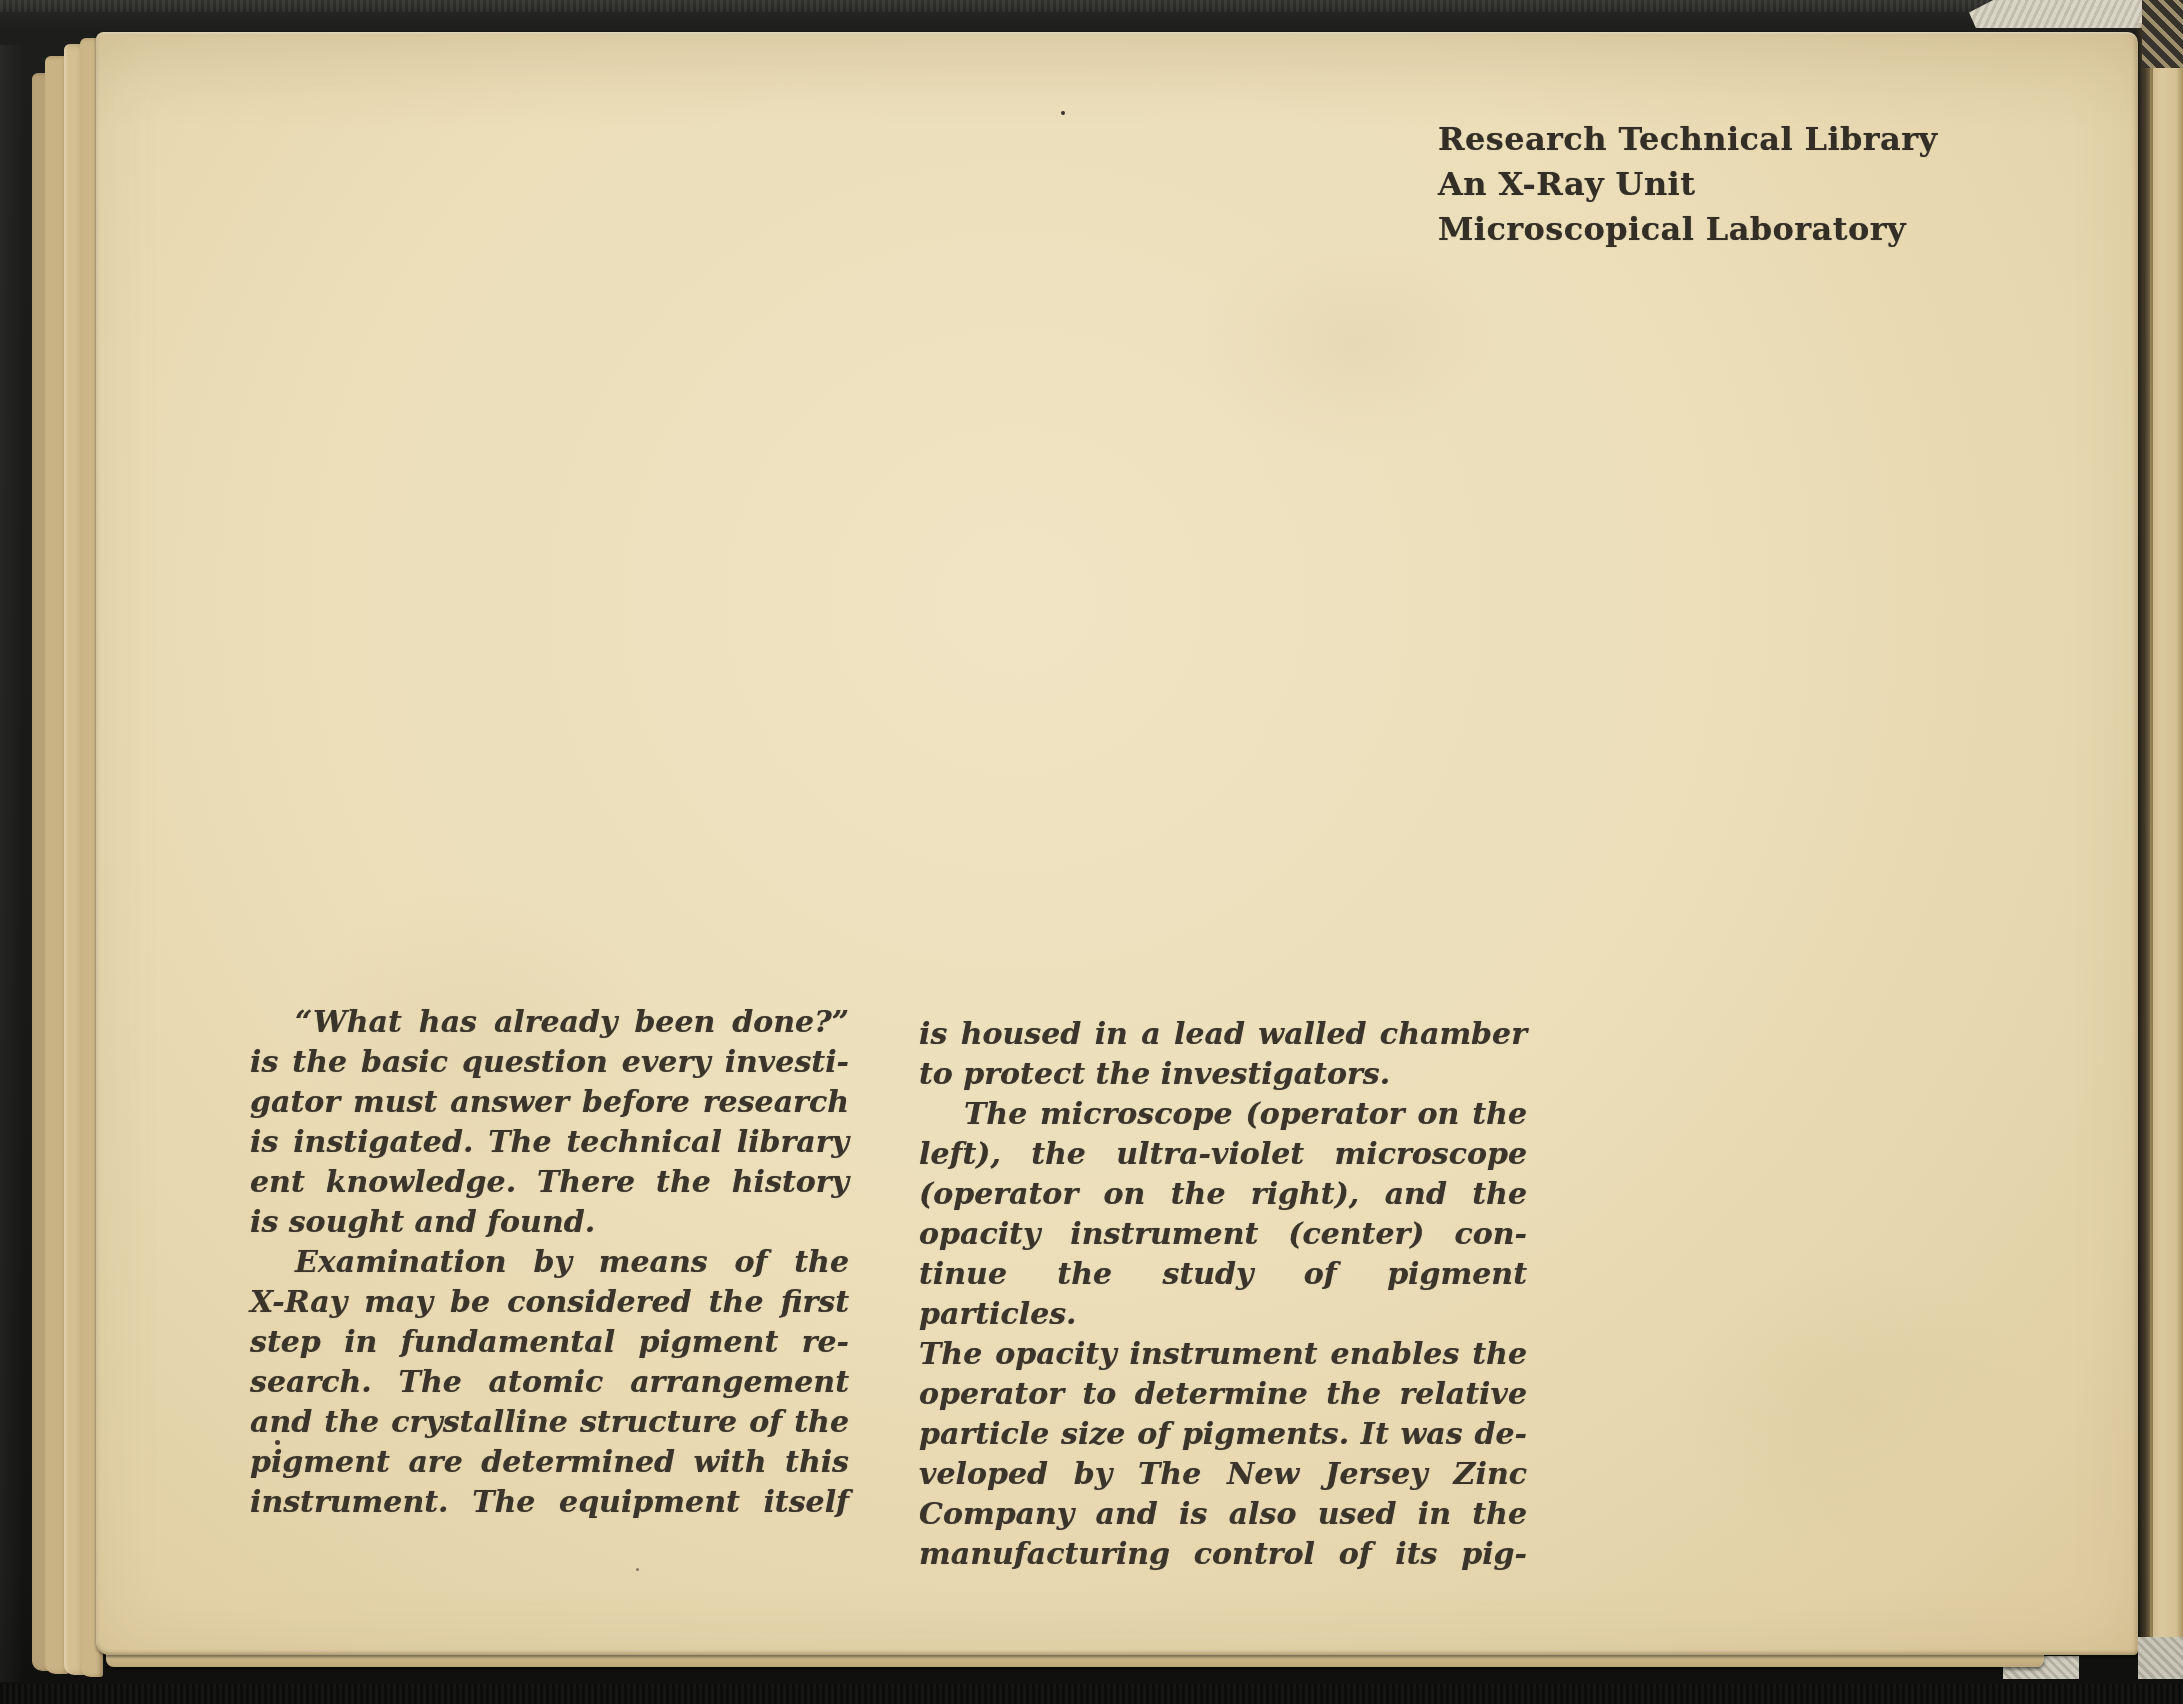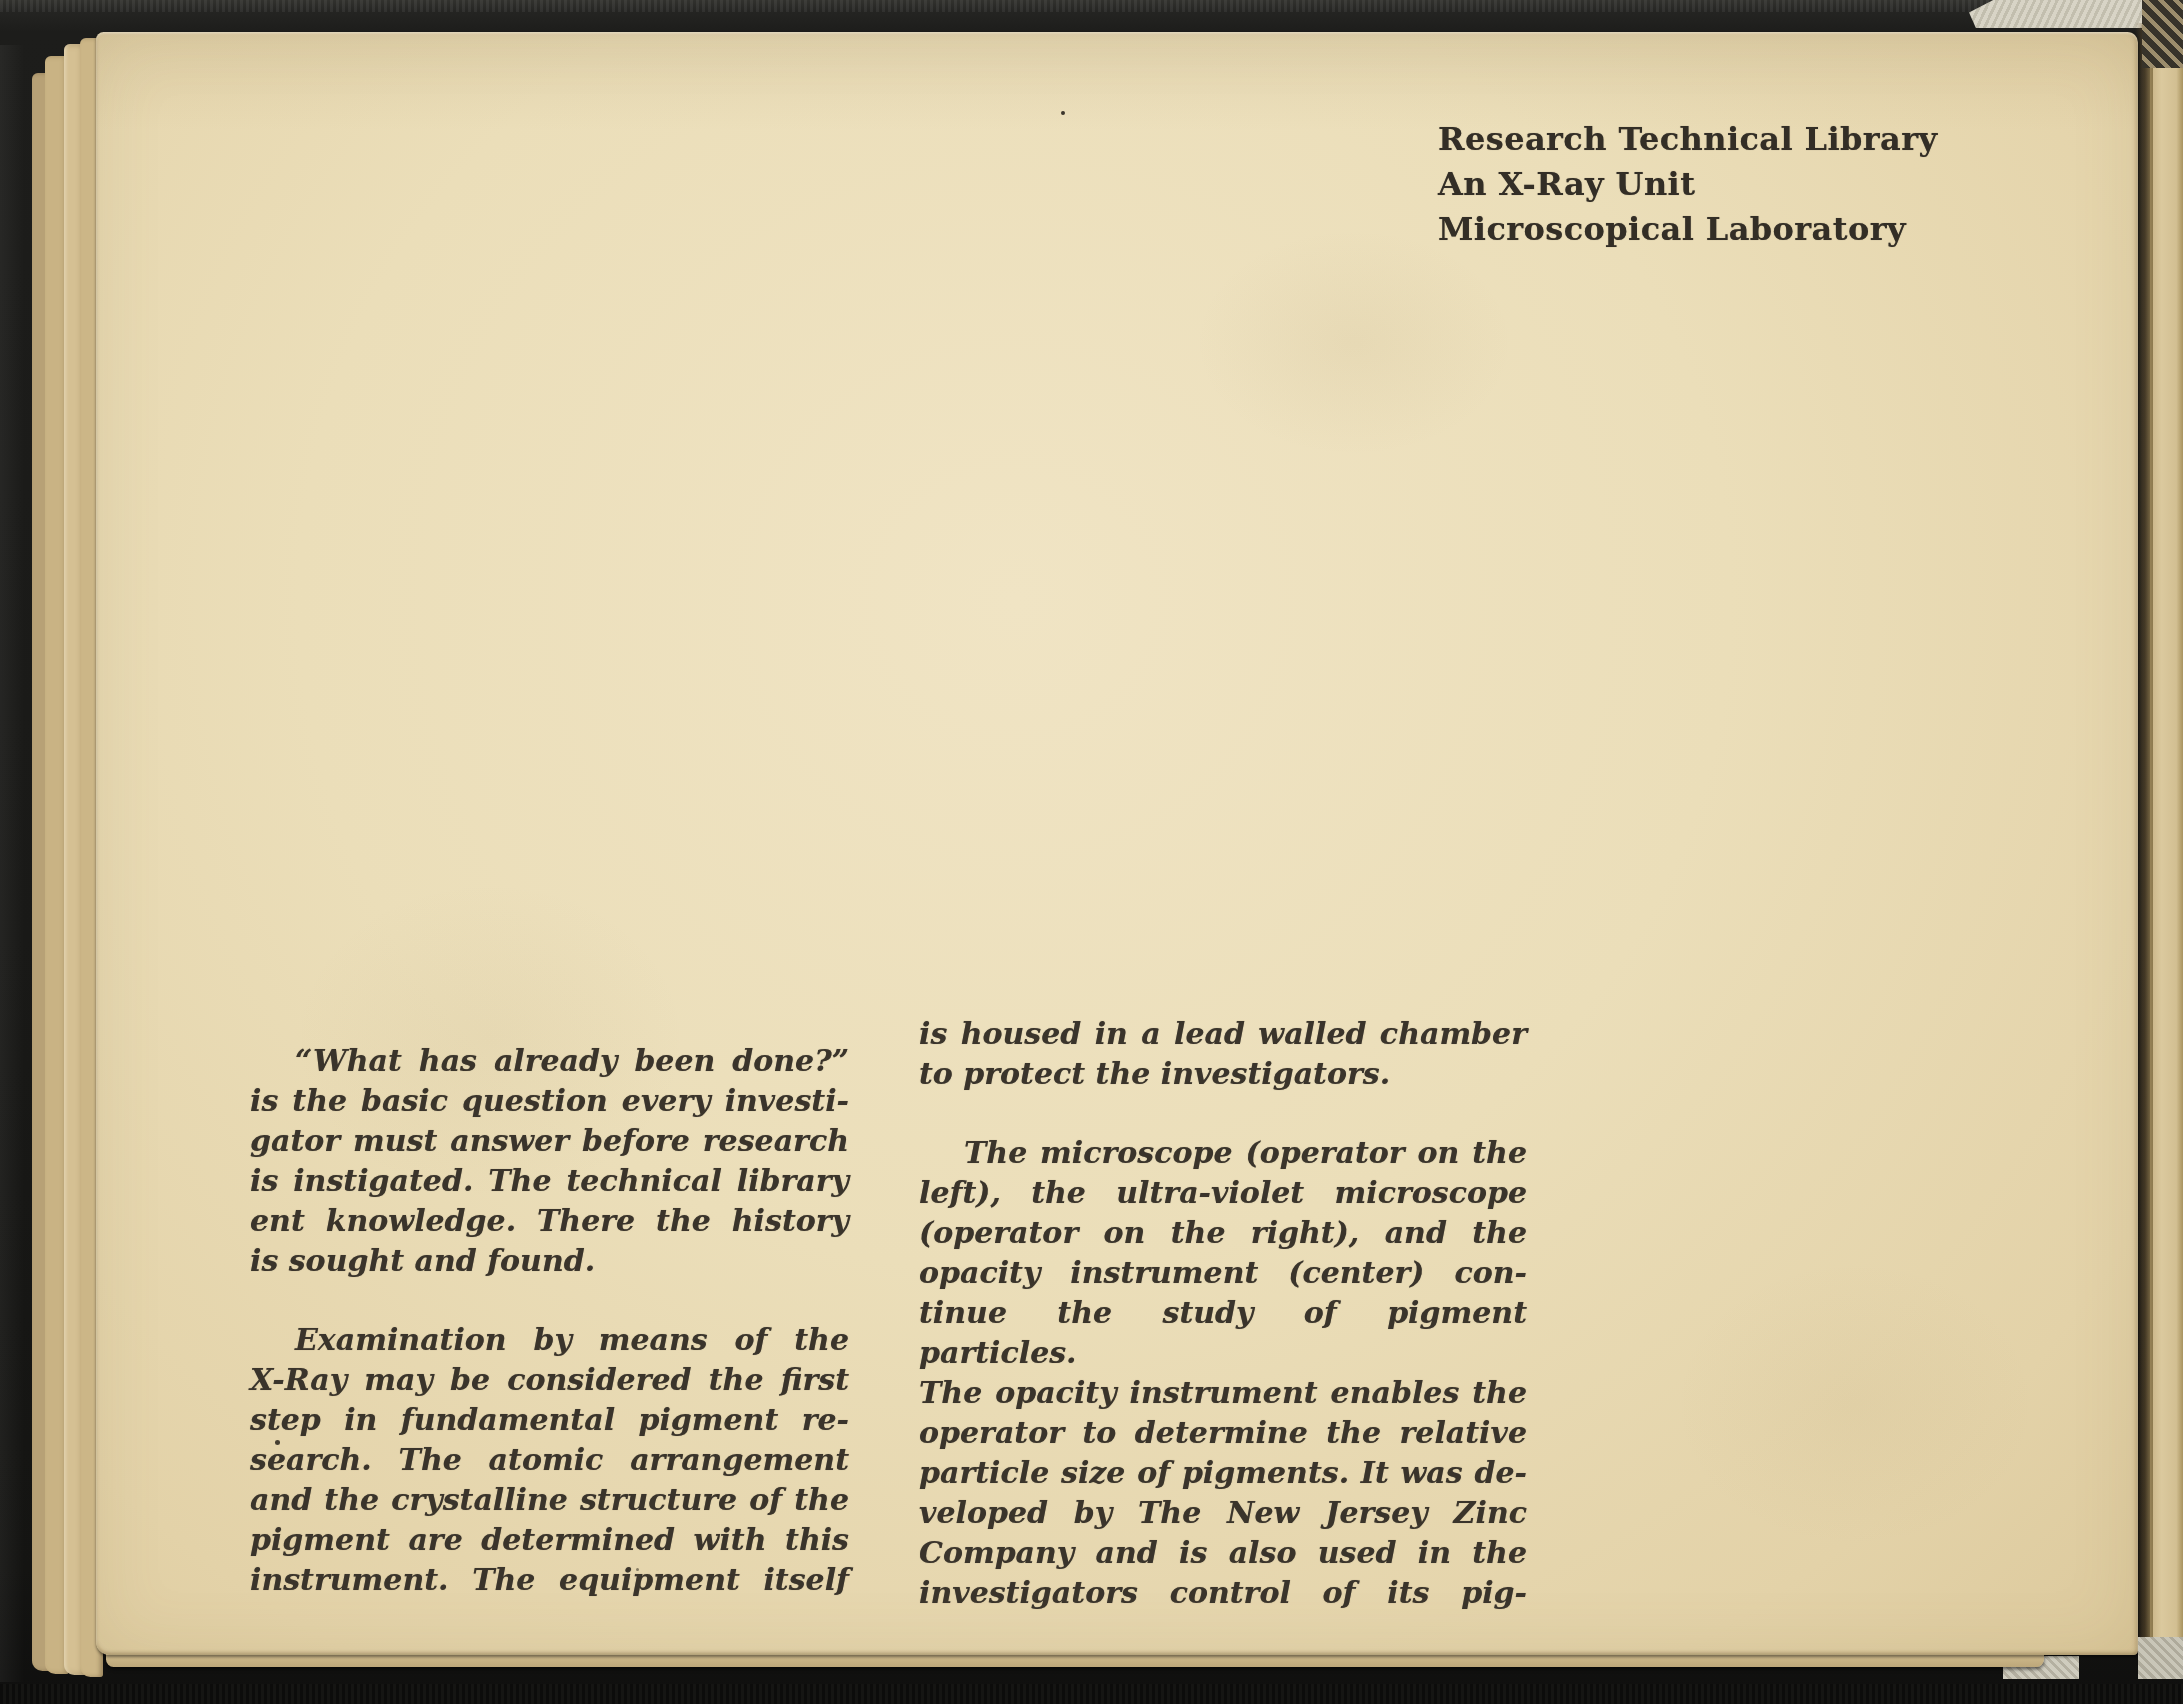--- a/index.html
+++ b/index.html
@@ -94,21 +94,21 @@
   }
   .headline{white-space:nowrap;}
   .text-column{
     position:absolute;
     font-weight:700;font-style:italic;font-size:30px;line-height:40px;
     color:#3a342b;text-shadow:0 0 0.8px rgba(58,52,43,.5);
   }
   .col-left{left:154px;top:970px;width:599px;}
   .col-right{left:823px;top:982px;width:608px;}
   .bodyline{text-align:justify;text-align-last:justify;}
-  .bodyline.indent{text-indent:45px;margin-top:39px;}
+  .bodyline.indent{text-indent:45px;}
   .bodyline.parend{text-align-last:left;}
 </style>
 </head>
 <body>
 
 <div class="bg-frame"></div>
 <div class="bg-weave-top"></div>
 <div class="bg-weave-bottom"></div>
 <div class="bg-left-sheen"></div>
 
@@ -162,19 +162,19 @@
       <div class="bodyline indent">The microscope (operator on the</div>
       <div class="bodyline">left), the ultra-violet microscope</div>
       <div class="bodyline">(operator on the right), and the</div>
       <div class="bodyline">opacity instrument (center) con-</div>
       <div class="bodyline">tinue the study of pigment particles.</div>
       <div class="bodyline">The opacity instrument enables the</div>
       <div class="bodyline">operator to determine the relative</div>
       <div class="bodyline">particle size of pigments. It was de-</div>
       <div class="bodyline">veloped by The New Jersey Zinc</div>
       <div class="bodyline">Company and is also used in the</div>
-      <div class="bodyline">investigators control of its pig-</div>
+      <div class="bodyline">manufacturing control of its pig-</div>
     </div>
 </div>
 
 <div class="corner-checker"></div>
 <div class="tape-bottom-2"></div>
 
 
 </body></html>

